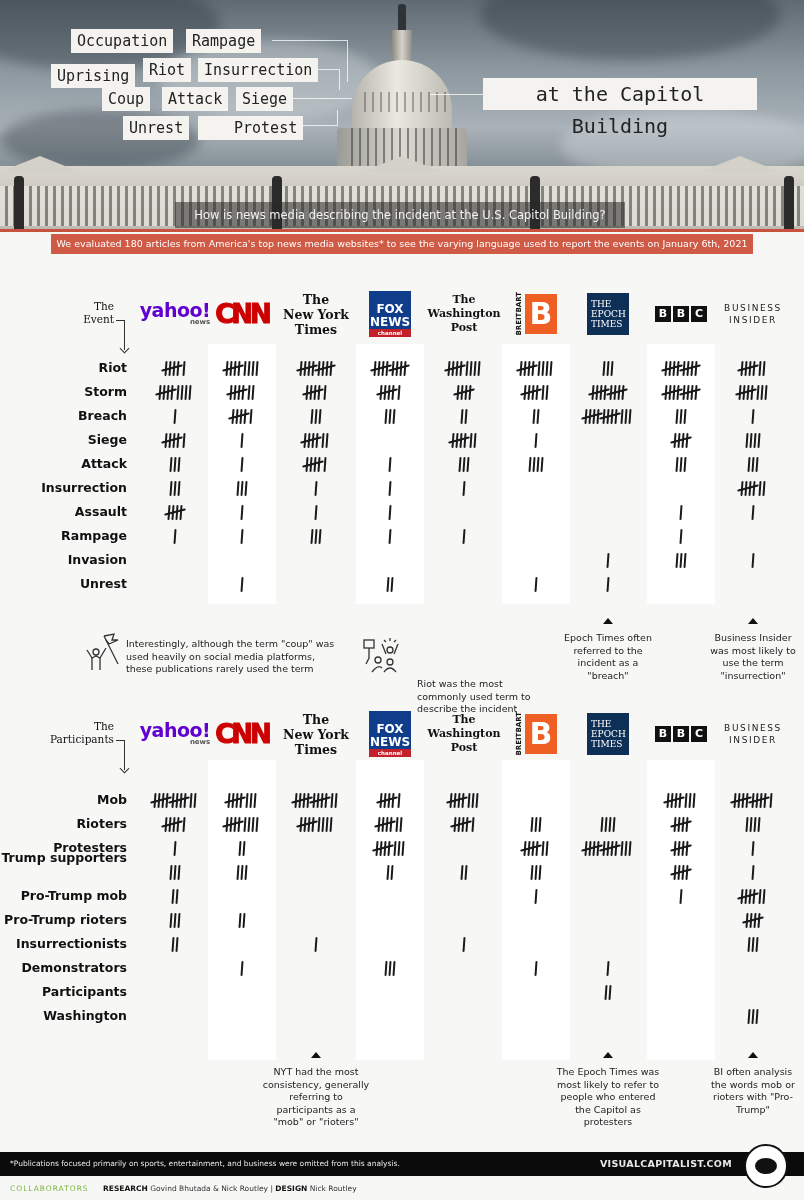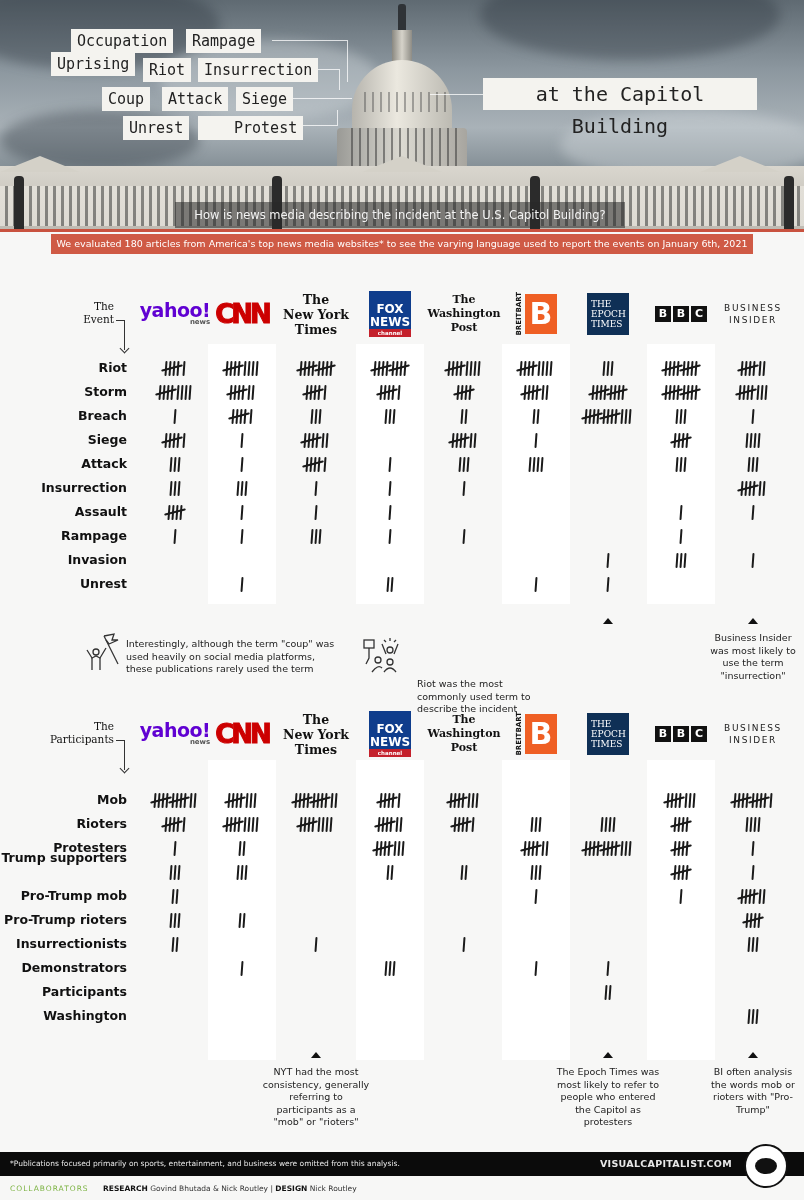--- a/index.html
+++ b/index.html
@@ -110,21 +110,21 @@
   </div>
 
   <div class="connector" style="left:272px;top:40px;width:76px;height:42px;border-top-width:1px;border-right-width:1px;"></div>
   <div class="connector" style="left:318px;top:69px;width:22px;height:21px;border-top-width:1px;border-right-width:1px;"></div>
   <div class="connector" style="left:292px;top:98px;width:60px;height:0;border-top-width:1px;"></div>
   <div class="connector" style="left:272px;top:110px;width:66px;height:16px;border-bottom-width:1px;border-right-width:1px;"></div>
   <div class="connector" style="left:430px;top:94px;width:54px;height:0;border-top-width:1px;"></div>
 
   <div class="word" style="left:71px;top:29px;">Occupation</div>
   <div class="word" style="left:186px;top:29px;">Rampage</div>
-  <div class="word" style="left:51px;top:52px;text-align:right;">Uprising</div>
+  <div class="word" style="left:51px;top:64px;text-align:right;">Uprising</div>
   <div class="word" style="left:143px;top:58px;">Riot</div>
   <div class="word" style="left:198px;top:58px;">Insurrection</div>
   <div class="word" style="left:102px;top:87px;">Coup</div>
   <div class="word" style="left:162px;top:87px;">Attack</div>
   <div class="word" style="left:236px;top:87px;">Siege</div>
   <div class="word" style="left:123px;top:116px;">Unrest</div>
   <div class="word" style="left:198px;top:116px;padding-left:36px;">Protest</div>
 
   <div class="hero-target">at the Capitol Building</div>
   <div class="hero-question">How is news media describing the incident at the U.S. Capitol Building?</div>
@@ -810,20 +810,21 @@
         <circle cx="16" cy="26" r="3"></circle>
         <path d="M20 10 L24 20 M36 10 L32 20"></path>
         <circle cx="28" cy="16" r="3"></circle>
         <path d="M28 4 L28 7 M22 6 L24 8 M34 6 L32 8"></path>
         <circle cx="28" cy="28" r="3"></circle>
         <path d="M22 38 Q28 30 34 38"></path>
         <path d="M10 38 Q16 30 20 34"></path>
       </svg></div>
     <div class="note" style="left: 417px; top: 358px; width: 118px; margin-top: 40px;">Riot was the most commonly used term to describe the incident</div>
     <div class="tri" style="left: 603px; top: 338px;"></div>
+    <div class="note center" style="left: 563px; top: 352px; width: 90px;">Epoch Times often referred to the incident as a "breach"</div>
     <div class="tri" style="left: 748px; top: 338px;"></div>
     <div class="note center" style="left: 708px; top: 352px; width: 90px;">Business Insider was most likely to use the term "insurrection"</div>
   </div>
 
 <div class="section" id="sec-part" style="top:710px;height:440px;">
     <div class="col-band" style="left: 208px; top: 50px; width: 68px; height: 300px;"></div>
     <div class="col-band" style="left: 356px; top: 50px; width: 68px; height: 300px;"></div>
     <div class="col-band" style="left: 502px; top: 50px; width: 68px; height: 300px;"></div>
     <div class="col-band" style="left: 647px; top: 50px; width: 68px; height: 300px;"></div>
     <div class="section-label" style="left: 40px; top: 10px; width: 74px;">

